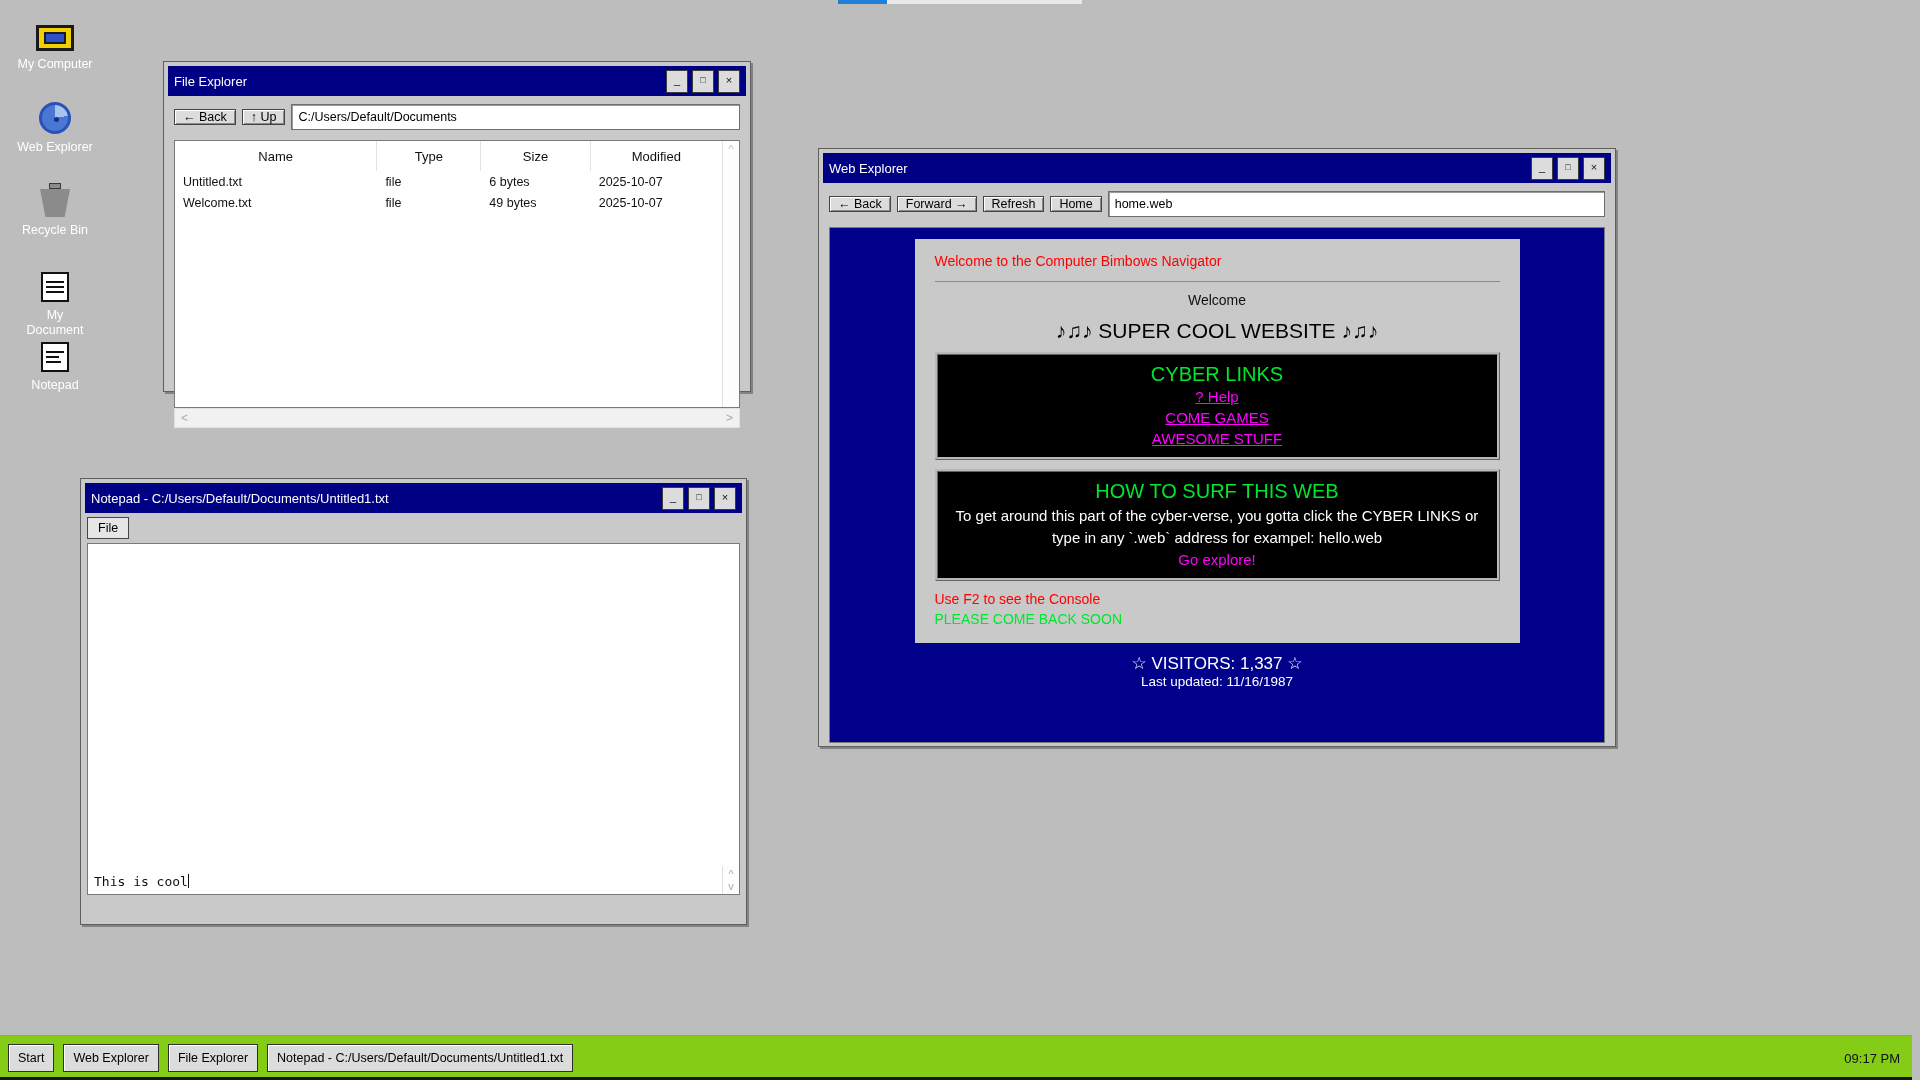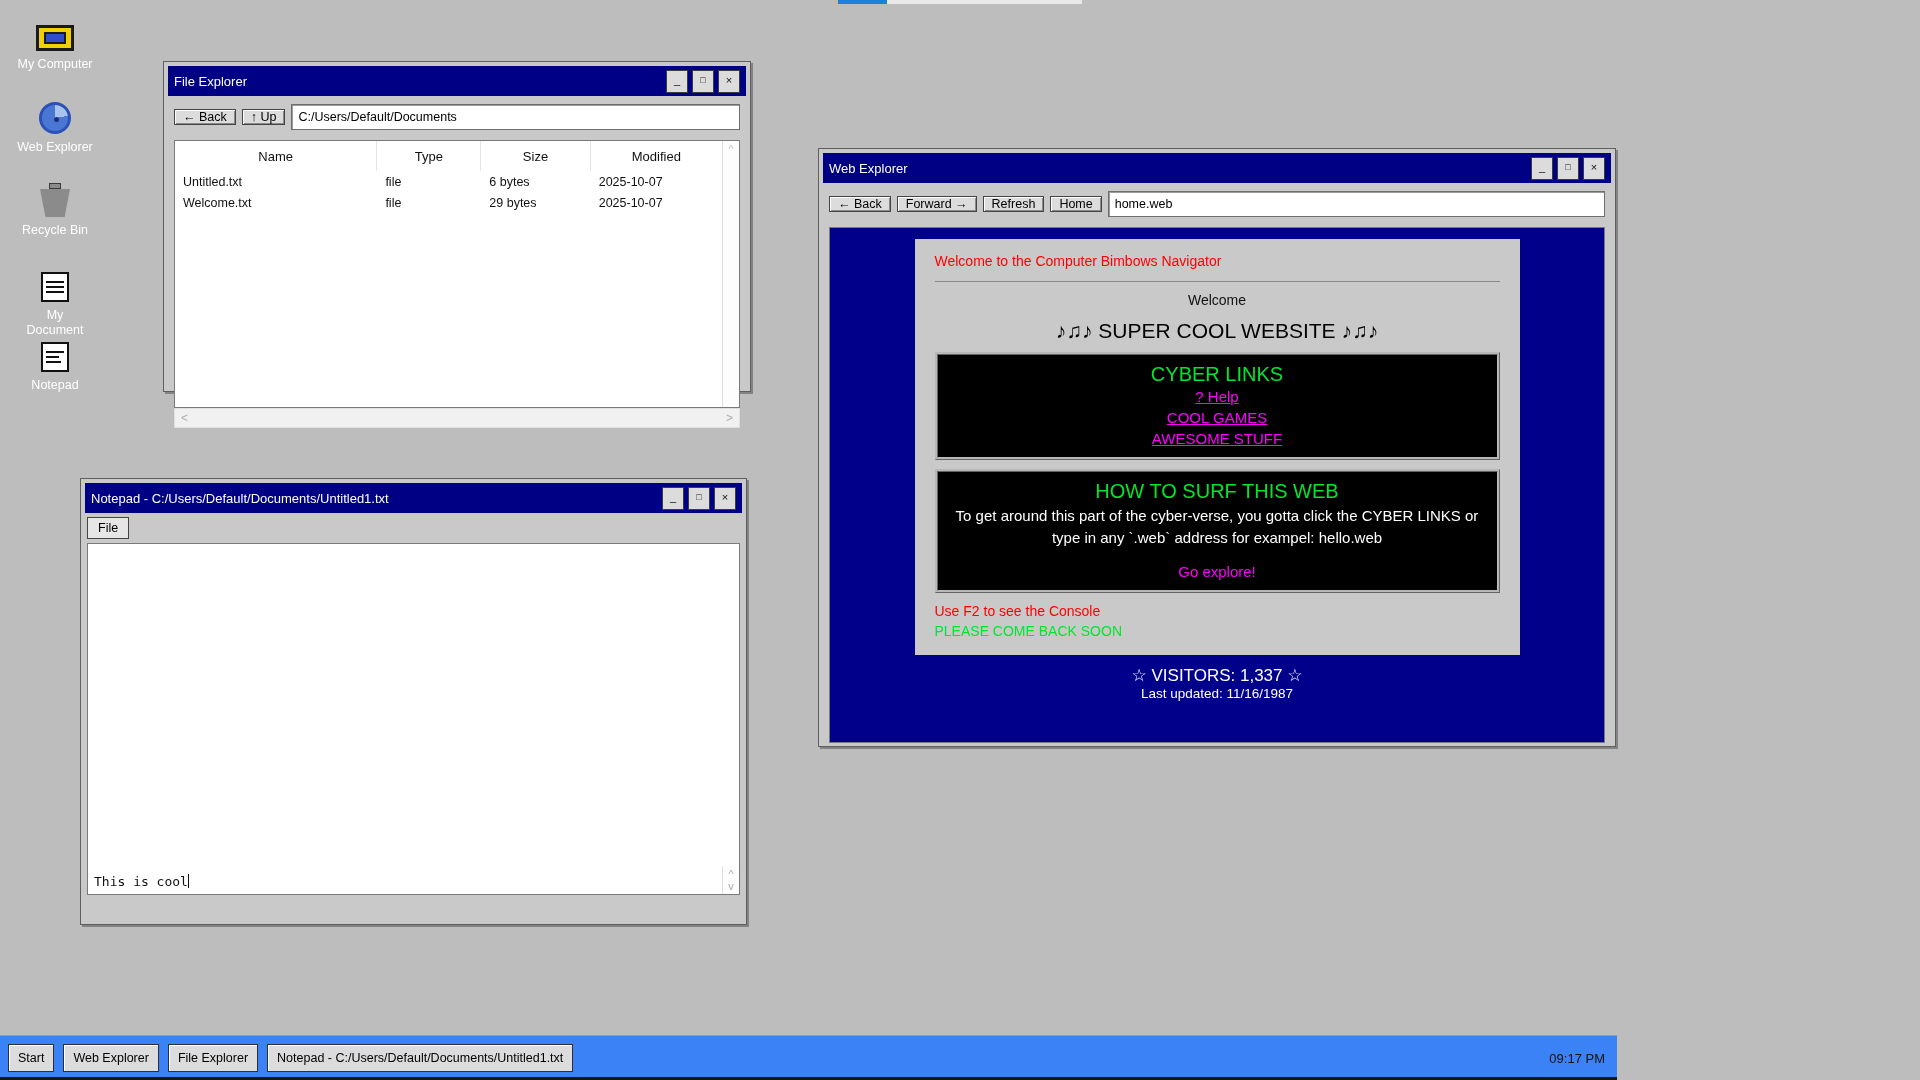--- a/index.html
+++ b/index.html
@@ -66,28 +66,28 @@
   .page { margin:2px 6px 6px 6px; height:516px; background:#00008b; border:1px solid #7a7a7a; overflow:hidden; }
   .panel { width:605px; margin:11px auto 0 auto; background:#c9c9c9; padding:14px 20px 16px 20px; }
   .pg-header { color:#ff0000; font-size:14px; }
   .panel hr { border:none; border-top:1px solid #8a8a8a; margin:12px 0 10px 0; }
   .pg-welcome { color:#111; font-size:14px; text-align:center; }
   .pg-banner { color:#000000; font-size:21px; text-align:center; margin-top:11px; }
   .blackbox { background:#000; border:3px ridge #b8b8b8; margin-top:9px; padding:8px 6px; text-align:center; }
   .bb-title { color:#00e62e; font-size:20px; }
   .bb-link { color:#ff00ff; font-size:15px; text-decoration:underline; display:block; line-height:21px; cursor:pointer; }
   .bb-body { color:#fff; font-size:15px; line-height:22px; margin-top:2px; }
-  .bb-cta { color:#ff00ff; font-size:15px; line-height:21px;margin-top:12px; }
+  .bb-cta { color:#ff00ff; font-size:15px; line-height:21px; }
   .pg-console { color:#ff0000; font-size:14px; margin-top:10px; }
   .pg-comeback { color:#00e62e; font-size:14px; margin-top:4px; }
   .pg-visitors { color:#fff; font-size:17px; text-align:center; margin-top:10px; }
   .pg-updated { color:#fff; font-size:13.5px; text-align:center; }
 
   
-  #taskbar { position:absolute; left:0; bottom:0; width:1617px; height:45px; background:#3b82f6; border-top:1px solid #9a9a9a; display:flex; align-items:center; padding:0 8px; gap:9px; }
+  #taskbar { position:absolute; left:0; bottom:0; width:1912px; height:45px; background:#84cc16; border-top:1px solid #9a9a9a; display:flex; align-items:center; padding:0 8px; gap:9px; }
   #taskbar::after { content:""; position:absolute; left:0; bottom:0; width:100%; height:3px; background:#161616; }
   .taskbtn { background:#dcdcdc; border:1px solid #2e2e2e; box-shadow:inset 1px 1px 0 #fff; font-size:12.5px; padding:6px 9px; white-space:nowrap; cursor:pointer; font-family:"Liberation Sans",sans-serif; }
   #clock { position:absolute; right:12px; font-size:13px; color:#111; }
 </style>
 </head>
 <body>
 
 <div class="top-strip blue"></div>
 <div class="top-strip light"></div>
 
@@ -151,21 +151,21 @@
       </div>
       <div class="fe-row">
         <span class="c c0">Untitled.txt</span>
         <span class="c c1">file</span>
         <span class="c c2">6 bytes</span>
         <span class="c c3">2025-10-07</span>
       </div>
       <div class="fe-row">
         <span class="c c0">Welcome.txt</span>
         <span class="c c1">file</span>
-        <span class="c c2">29 bytes</span>
+        <span class="c c2">49 bytes</span>
         <span class="c c3">2025-10-07</span>
       </div>
     </div>
     <div class="vscroll">
       <span>^</span>
       <span></span>
     </div>
   </div>
   <div class="hscroll">
     <span>&lt;</span>
@@ -208,21 +208,21 @@
   </div>
   <div class="page">
     <div class="panel">
       <div class="pg-header">Welcome to the Computer Bimbows Navigator</div>
       <hr>
       <div class="pg-welcome">Welcome</div>
       <div class="pg-banner">♪♫♪ SUPER COOL WEBSITE ♪♫♪</div>
       <div class="blackbox">
         <div class="bb-title">CYBER LINKS</div>
         <a class="bb-link">? Help</a>
-        <a class="bb-link">COOL GAMES</a>
+        <a class="bb-link">COME GAMES</a>
         <a class="bb-link">AWESOME STUFF</a>
       </div>
       <div class="blackbox">
         <div class="bb-title">HOW TO SURF THIS WEB</div>
         <div class="bb-body">To get around this part of the cyber-verse, you gotta click the CYBER LINKS or type in any `.web` address for exampel: hello.web</div>
         <div class="bb-cta">Go explore!</div>
       </div>
       <div class="pg-console">Use F2 to see the Console</div>
       <div class="pg-comeback">PLEASE COME BACK SOON</div>
     </div>

